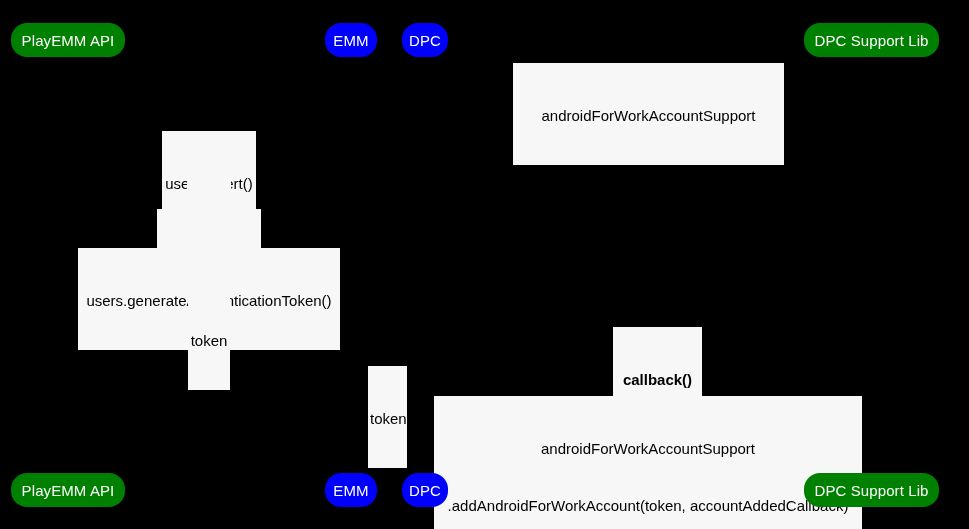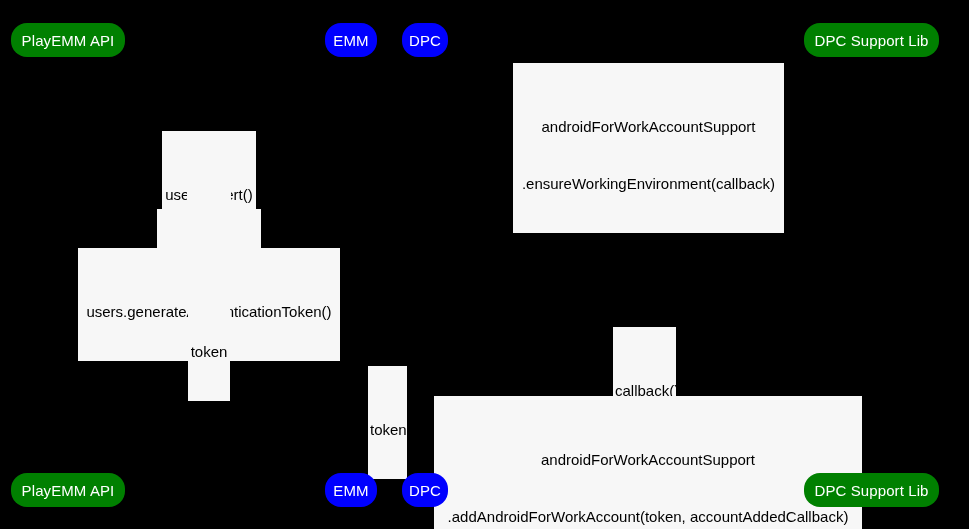--- a/index.html
+++ b/index.html
@@ -37,21 +37,21 @@
 
   
   .msg {
     position: absolute;
     background: #f7f7f7;
     color: #000000;
     font-size: 15px;
     line-height: 19px;
     white-space: pre;
     box-sizing: border-box;
-    padding: 16px 2px 2px 2px;
+    padding: 5px 2px 2px 2px;
   }
   .msg.center { text-align: center; }
 
   
   .lifeline {
     position: absolute;
     width: 1px;
     background: #000000;
   }
 </style>
@@ -73,21 +73,20 @@
   </div>
   <div class="participant blue" style="left:402px; top:23px; width:46px; height:34px;">
     <span>DPC</span>
   </div>
   <div class="participant green" style="left:804px; top:23px; width:135px; height:34px;">
     <span>DPC Support Lib</span>
   </div>
 
   <div class="msg center" style="left:513px; top:63px; width:271px;">
     <div>androidForWorkAccountSupport</div>
-    <div>.ensureWorkingEnvironment(callback)</div>
   </div>
 
   <div class="msg center" style="left:162px; top:131px; width:94px;">
     <div>users.insert()</div>
   </div>
 
   <div class="msg center" style="left:187px; top:170px; width:44px;">
     <div>userID</div>
   </div>
 
@@ -96,21 +95,21 @@
   </div>
 
   <div class="msg center" style="left:78px; top:248px; width:262px;">
     <div>users.generateAuthenticationToken()</div>
   </div>
 
   <div class="msg center" style="left:188px; top:288px; width:42px;">
     <div>token</div>
   </div>
 
-  <div class="msg center" style="left:613px; top:327px; width:63px;">
+  <div class="msg center" style="left:613px; top:327px; width:89px;font-weight:bold;">
     <div>callback()</div>
   </div>
 
   <div class="msg center" style="left:368px; top:366px; width:39px;">
     <div>token</div>
   </div>
 
   <div class="msg center" style="left:434px; top:396px; width:428px;">
     <div>androidForWorkAccountSupport</div>
     <div>.addAndroidForWorkAccount(token, accountAddedCallback)</div>

